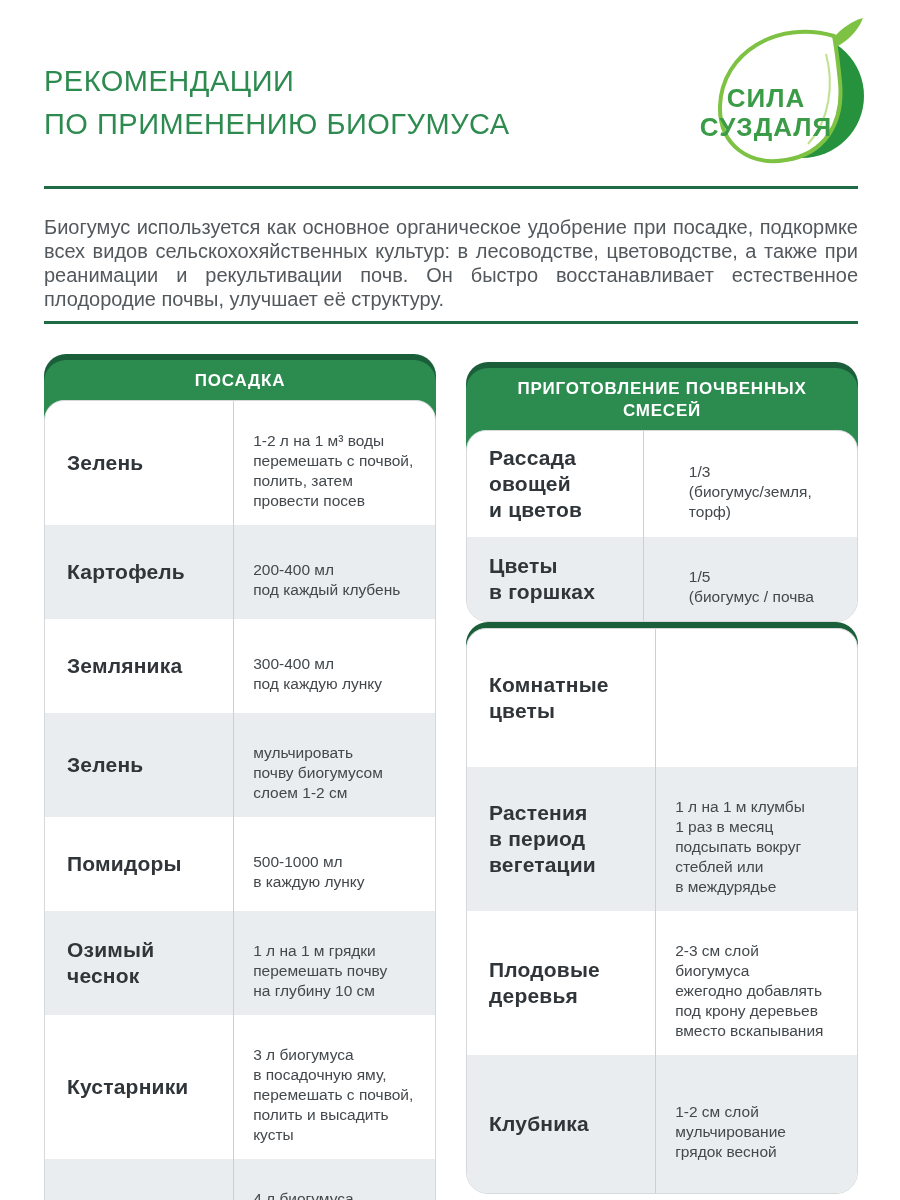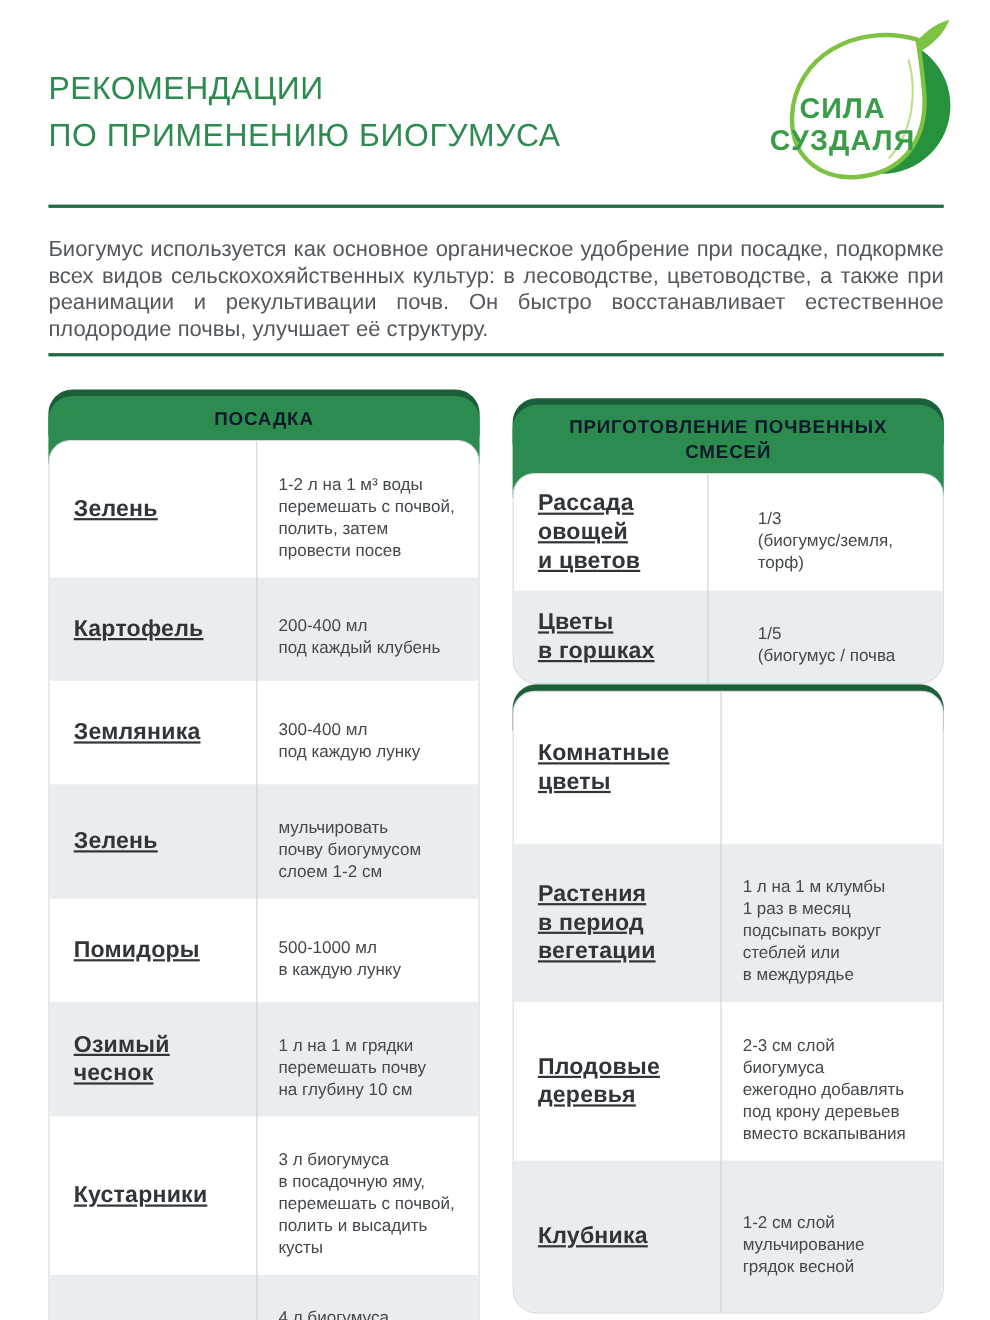--- a/index.html
+++ b/index.html
@@ -71,21 +71,21 @@
     border-radius: 22px 22px 0 0;
     z-index: 0;
   }
   .card-header {
     position: relative;
     z-index: 1;
     background: #2c8c50;
     border-radius: 22px 22px 0 0;
     text-align: center;
     padding: 10px 12px 30px;
-    color: #0f172a;
+    color: #ffffff;
     font-size: 17px;
     font-weight: bold;
     letter-spacing: 0.8px;
     line-height: 22px;
   }
   .card-body {
     position: relative;
     z-index: 2;
     margin-top: -22px;
     background: #ffffff;
@@ -102,21 +102,20 @@
   }
   .cell-label {
     width: 48.5%;
     border-right: 1px solid #ccd0d4;
     padding: 14px 12px 14px 22px;
     color: #30353a;
     font-size: 21px;
     font-weight: bold;
     line-height: 26px;
     letter-spacing: 0.2px;
-    text-decoration: underline;
   }
   .cell-value {
     width: 51.5%;
     padding: 30px 10px 14px 19px;
     color: #43484c;
     font-size: 15.5px;
     line-height: 20px;
   }
   .posadka .row { min-height: 94px; }
   .smesi .row { min-height: 78px; gap: 26px; }

